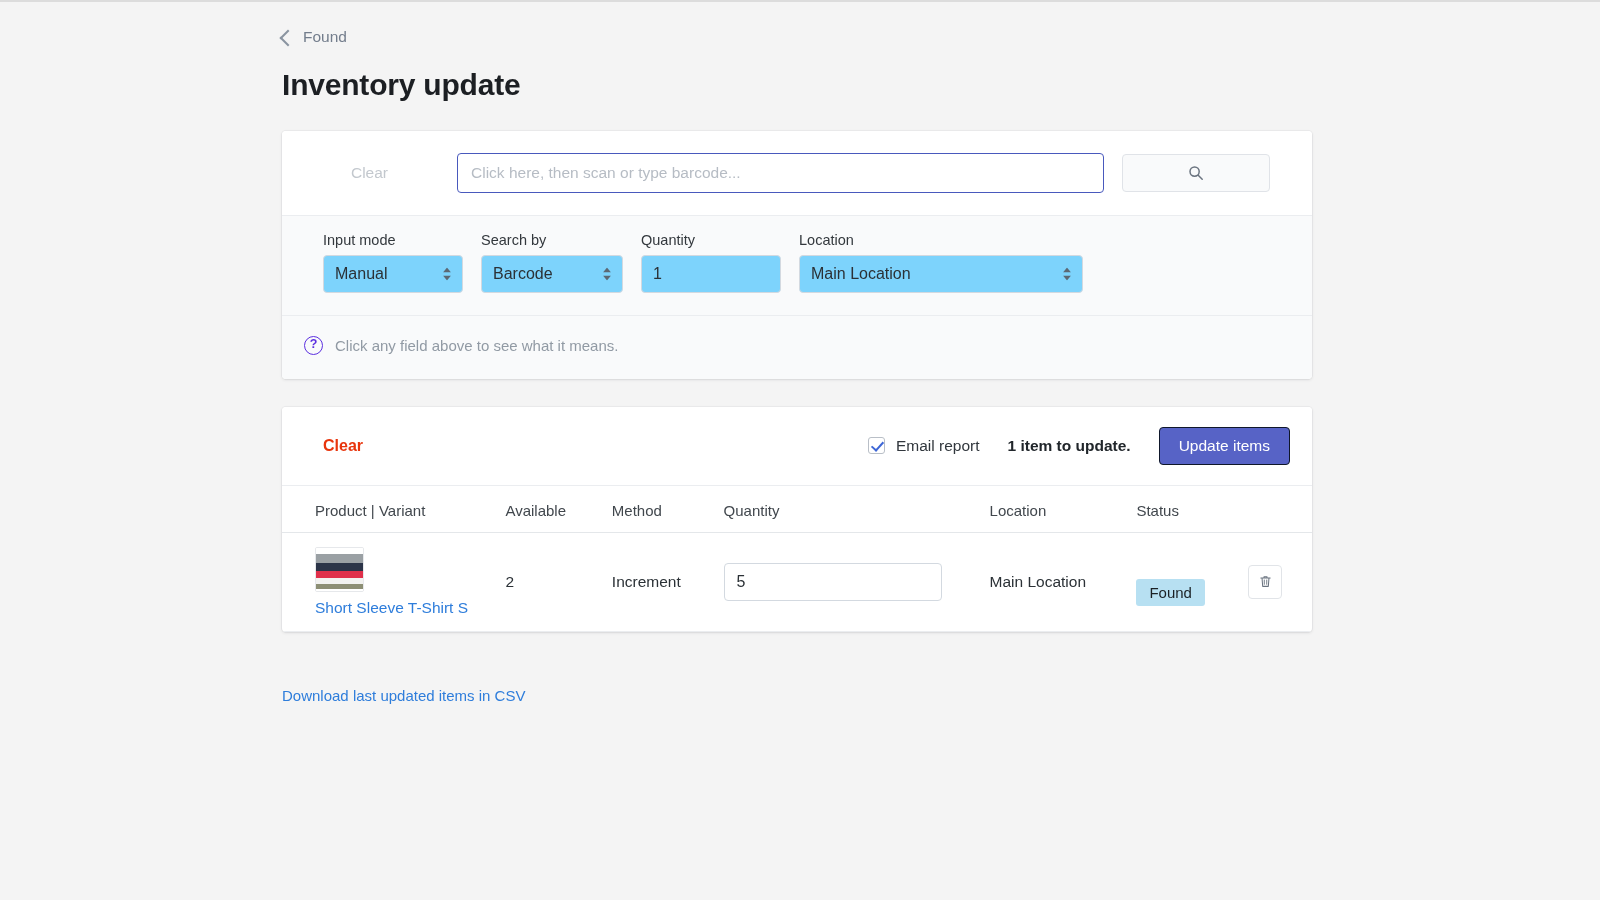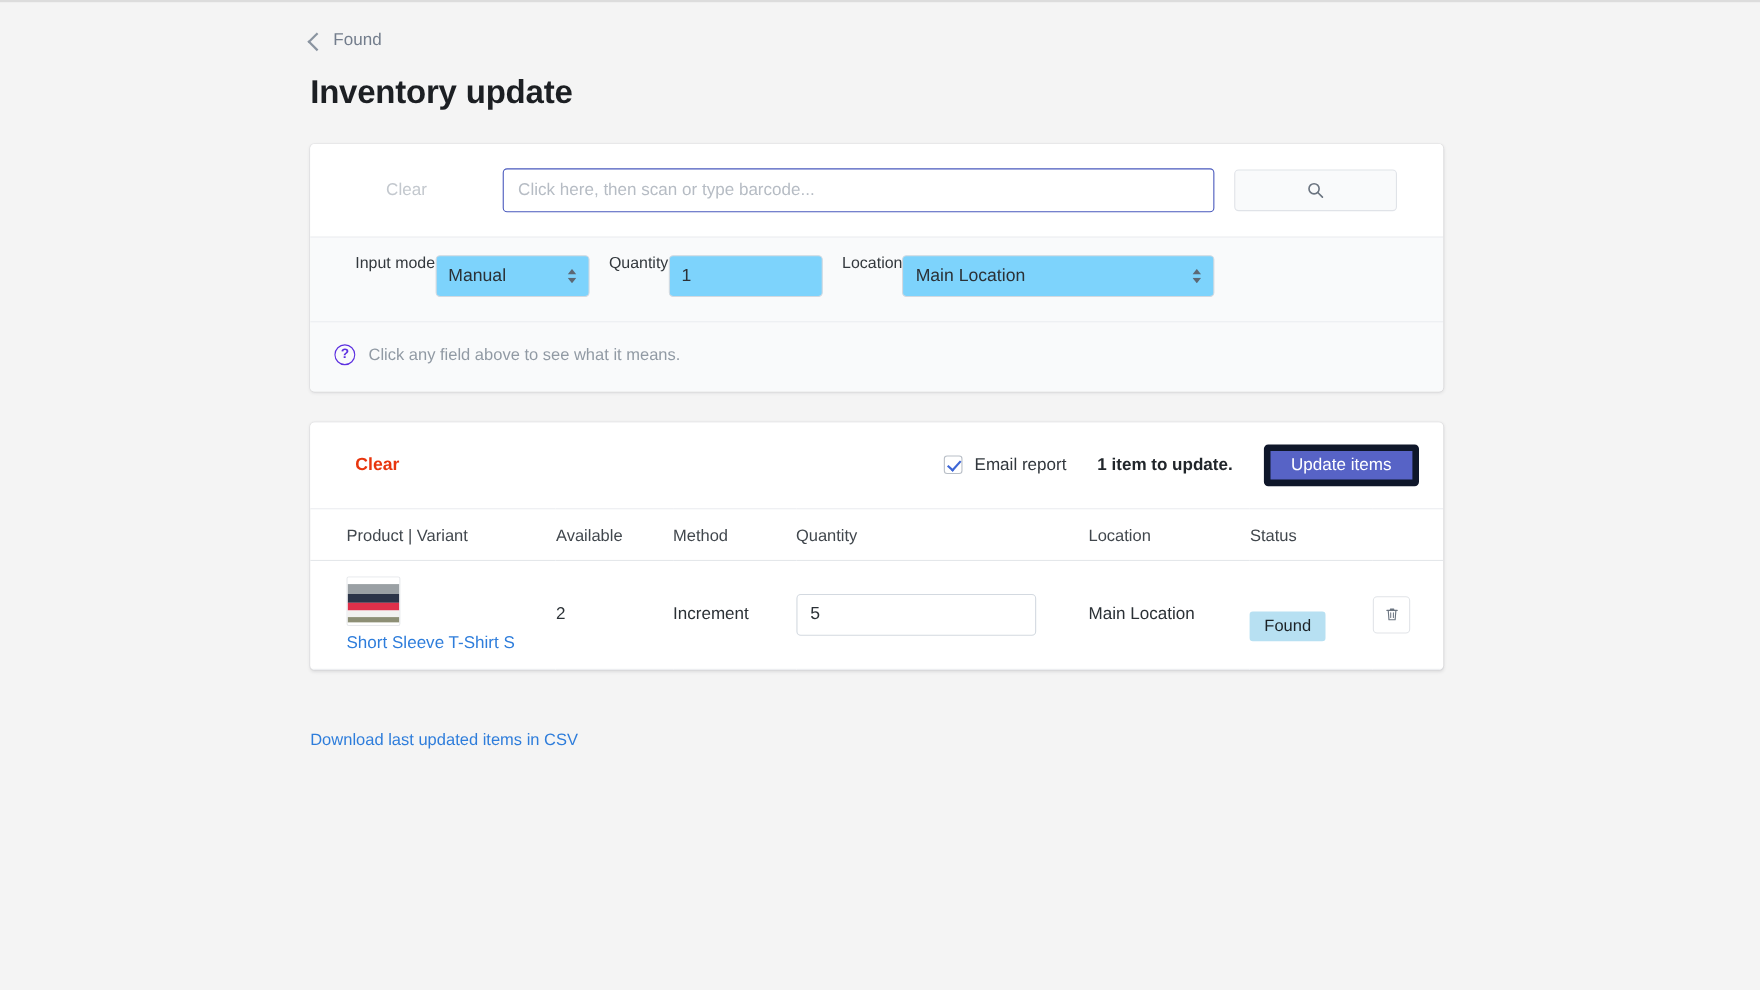--- a/index.html
+++ b/index.html
@@ -117,21 +117,21 @@
 
   
   .fields-row {
     display: flex;
     align-items: flex-end;
     gap: 18px;
     padding: 16px 42px 22px 41px;
     background: #f9fafb;
     border-top: 1px solid #ebedf0;
   }
-  .field { display: flex; }
+  .field { display: flex; flex-direction: column; }
   .field-label {
     font-size: 14.5px;
     color: #33383d;
     margin-bottom: 7px;
   }
   .sel, .txt {
     height: 38px;
     border: 1px solid #d3d9e0;
     border-radius: 4px;
     background: #7dd3fc;
@@ -223,21 +223,21 @@
     border: solid #3d66d6;
     border-width: 0 2.1px 2.1px 0;
     transform: rotate(42deg);
   }
   .cb-label { font-size: 15.5px; color: #31373d; }
   .count-text { font-size: 15.5px; font-weight: bold; color: #21262b; }
   .update-btn {
     height: 38px;
     padding: 0 19px;
     background: #5763c6;
-    border: 6px solid #0f172a;
+    border: 1px solid #0f172a;
     border-radius: 4px;
     color: #fff;
     font-size: 15.5px;
     font-family: "Liberation Sans", sans-serif;
     display: flex;
     align-items: center;
     cursor: pointer;
   }
 
   
@@ -369,20 +369,34 @@
             <svg width="8" height="5" viewBox="0 0 8 5">
                 <path d="M4 0 L8 5 L0 5 Z" fill="#5c6874"></path>
               </svg>
             <svg width="8" height="5" viewBox="0 0 8 5">
                 <path d="M4 5 L0 0 L8 0 Z" fill="#5c6874"></path>
               </svg>
           </span>
         </div>
       </div>
 
+      <div class="field">
+        <span class="field-label">Search by</span>
+        <div class="sel f-search-by">
+          <span>Barcode</span>
+          <span class="sel-caret">
+            <svg width="8" height="5" viewBox="0 0 8 5">
+                <path d="M4 0 L8 5 L0 5 Z" fill="#5c6874"></path>
+              </svg>
+            <svg width="8" height="5" viewBox="0 0 8 5">
+                <path d="M4 5 L0 0 L8 0 Z" fill="#5c6874"></path>
+              </svg>
+          </span>
+        </div>
+      </div>
 
 
       <div class="field">
         <span class="field-label">Quantity</span>
         <div class="txt f-qty">
           <span>1</span>
         </div>
       </div>
 
       <div class="field">

